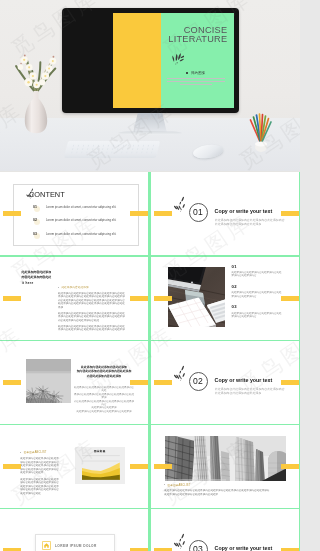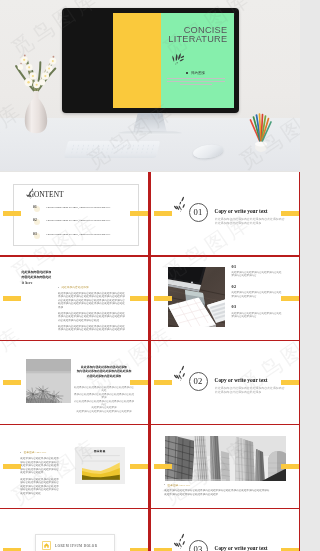--- a/index.html
+++ b/index.html
@@ -41,21 +41,21 @@
       background-size:5px 3.4px;opacity:.85;}
   .mouse{position:absolute;left:193px;top:145px;width:30px;height:13px;border-radius:50% 50% 48% 48%;
       background:linear-gradient(150deg,#fbfcfd 0%,#e7eaee 60%,#cdd2d8 100%);
       box-shadow:0 1px 2px rgba(120,130,140,.3);transform:rotate(-8deg);}
 
   
   .plant{position:absolute;left:8px;top:24px;width:56px;height:124px;}
   .pencils{position:absolute;left:246px;top:108px;width:30px;height:45px;}
 
   
-  .grid{position:relative;width:300px;height:380px;background:#b91c1c;font-family:Liberation Serif, serif;}
+  .grid{position:relative;width:300px;height:380px;background:#86efac;}
   .card{position:absolute;width:148px;height:83px;background:#fff;overflow:hidden;}
   .ybar{position:absolute;background:#fbc93f;height:5px;width:18px;top:38.5px;}
   .ybar.l{left:2.5px;} .ybar.r{left:130px;}
 
   
   .s1-box{position:absolute;left:13px;top:12px;width:124px;height:60px;border:1px solid #dadada;}
   .s1-title{position:absolute;left:29px;top:19.2px;font-size:7.4px;color:#1c1c1c;font-weight:400;letter-spacing:0;line-height:7.4px;}
   .s1-leaf{position:absolute;left:23px;top:15.5px;width:14px;height:12px;}
   .s1-list{position:absolute;left:33px;top:31.5px;width:100px;}
   .s1-row{position:relative;height:13.5px;}

